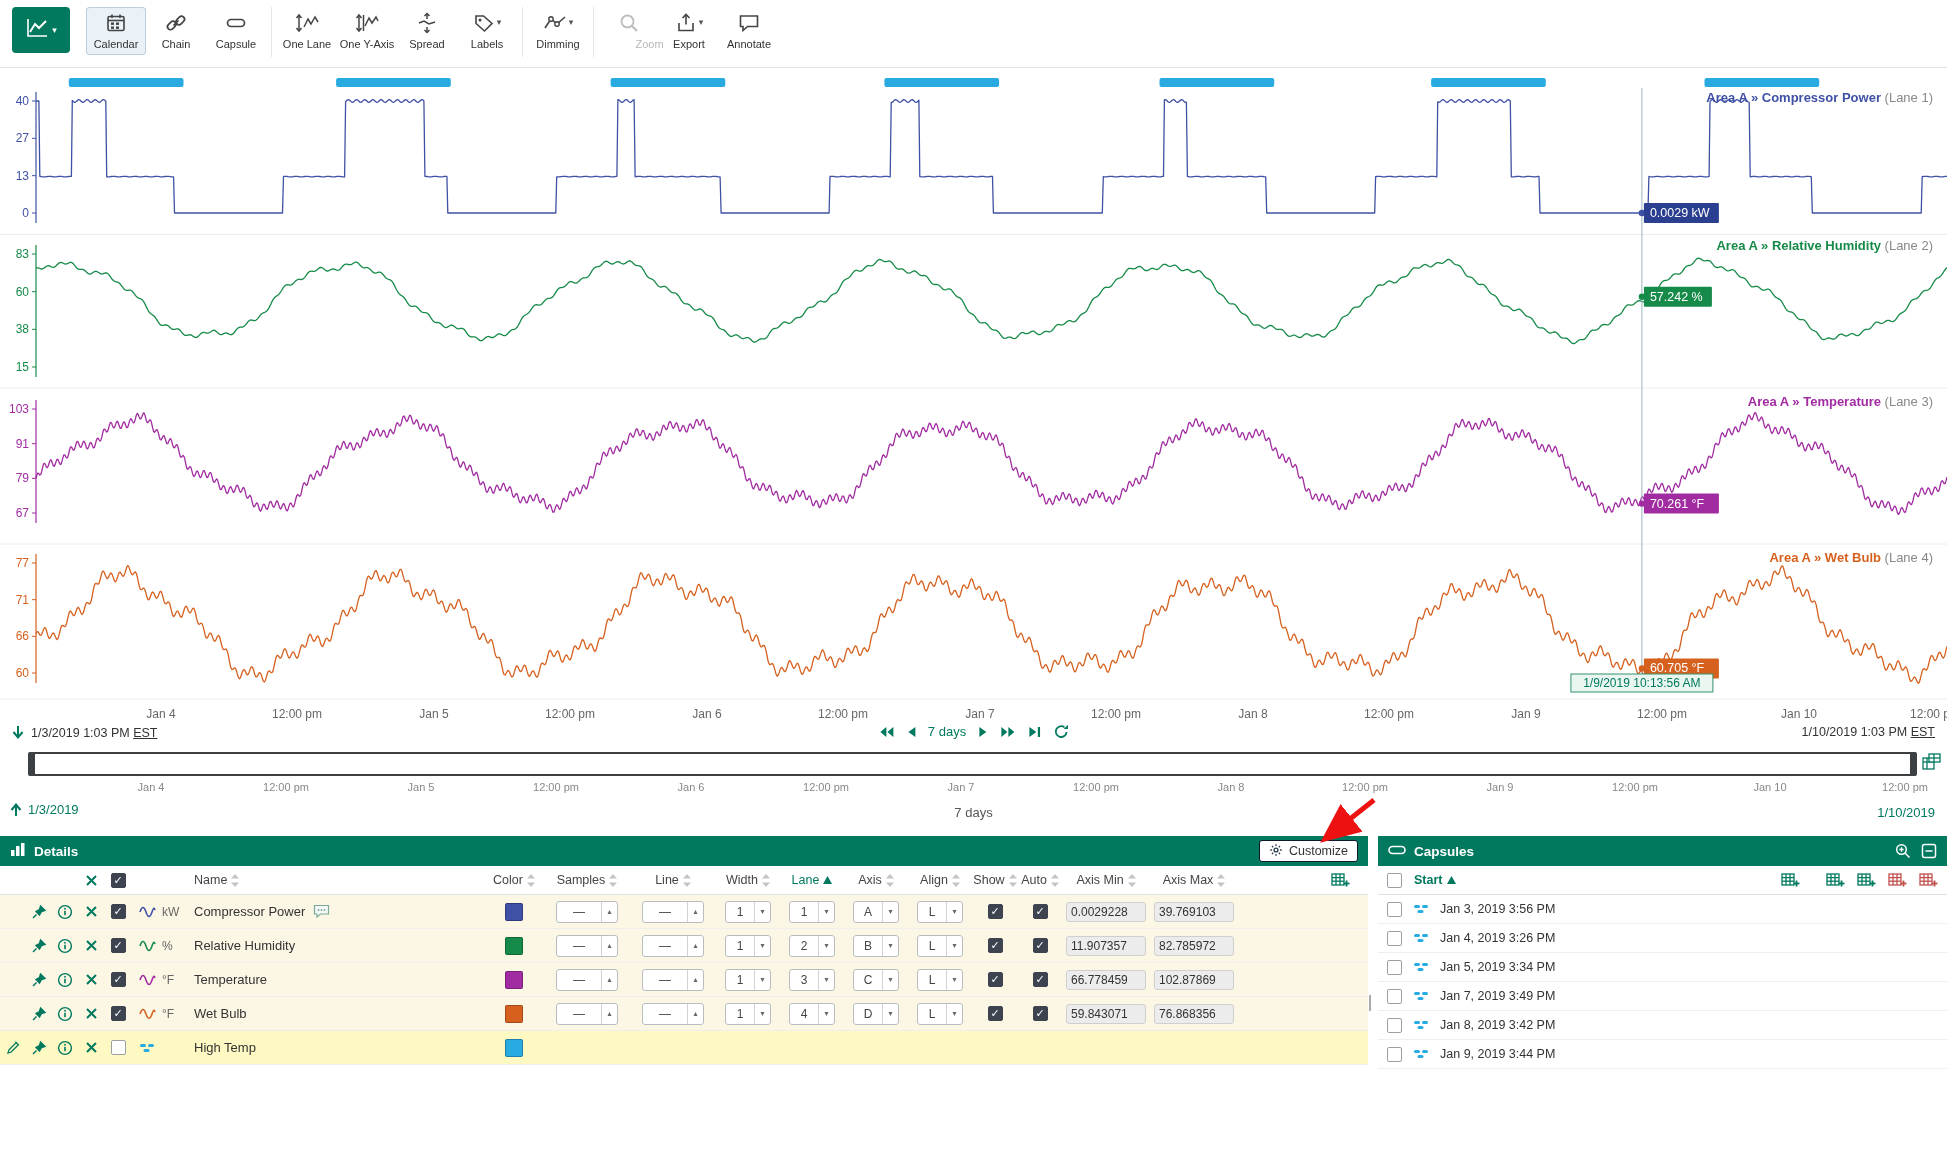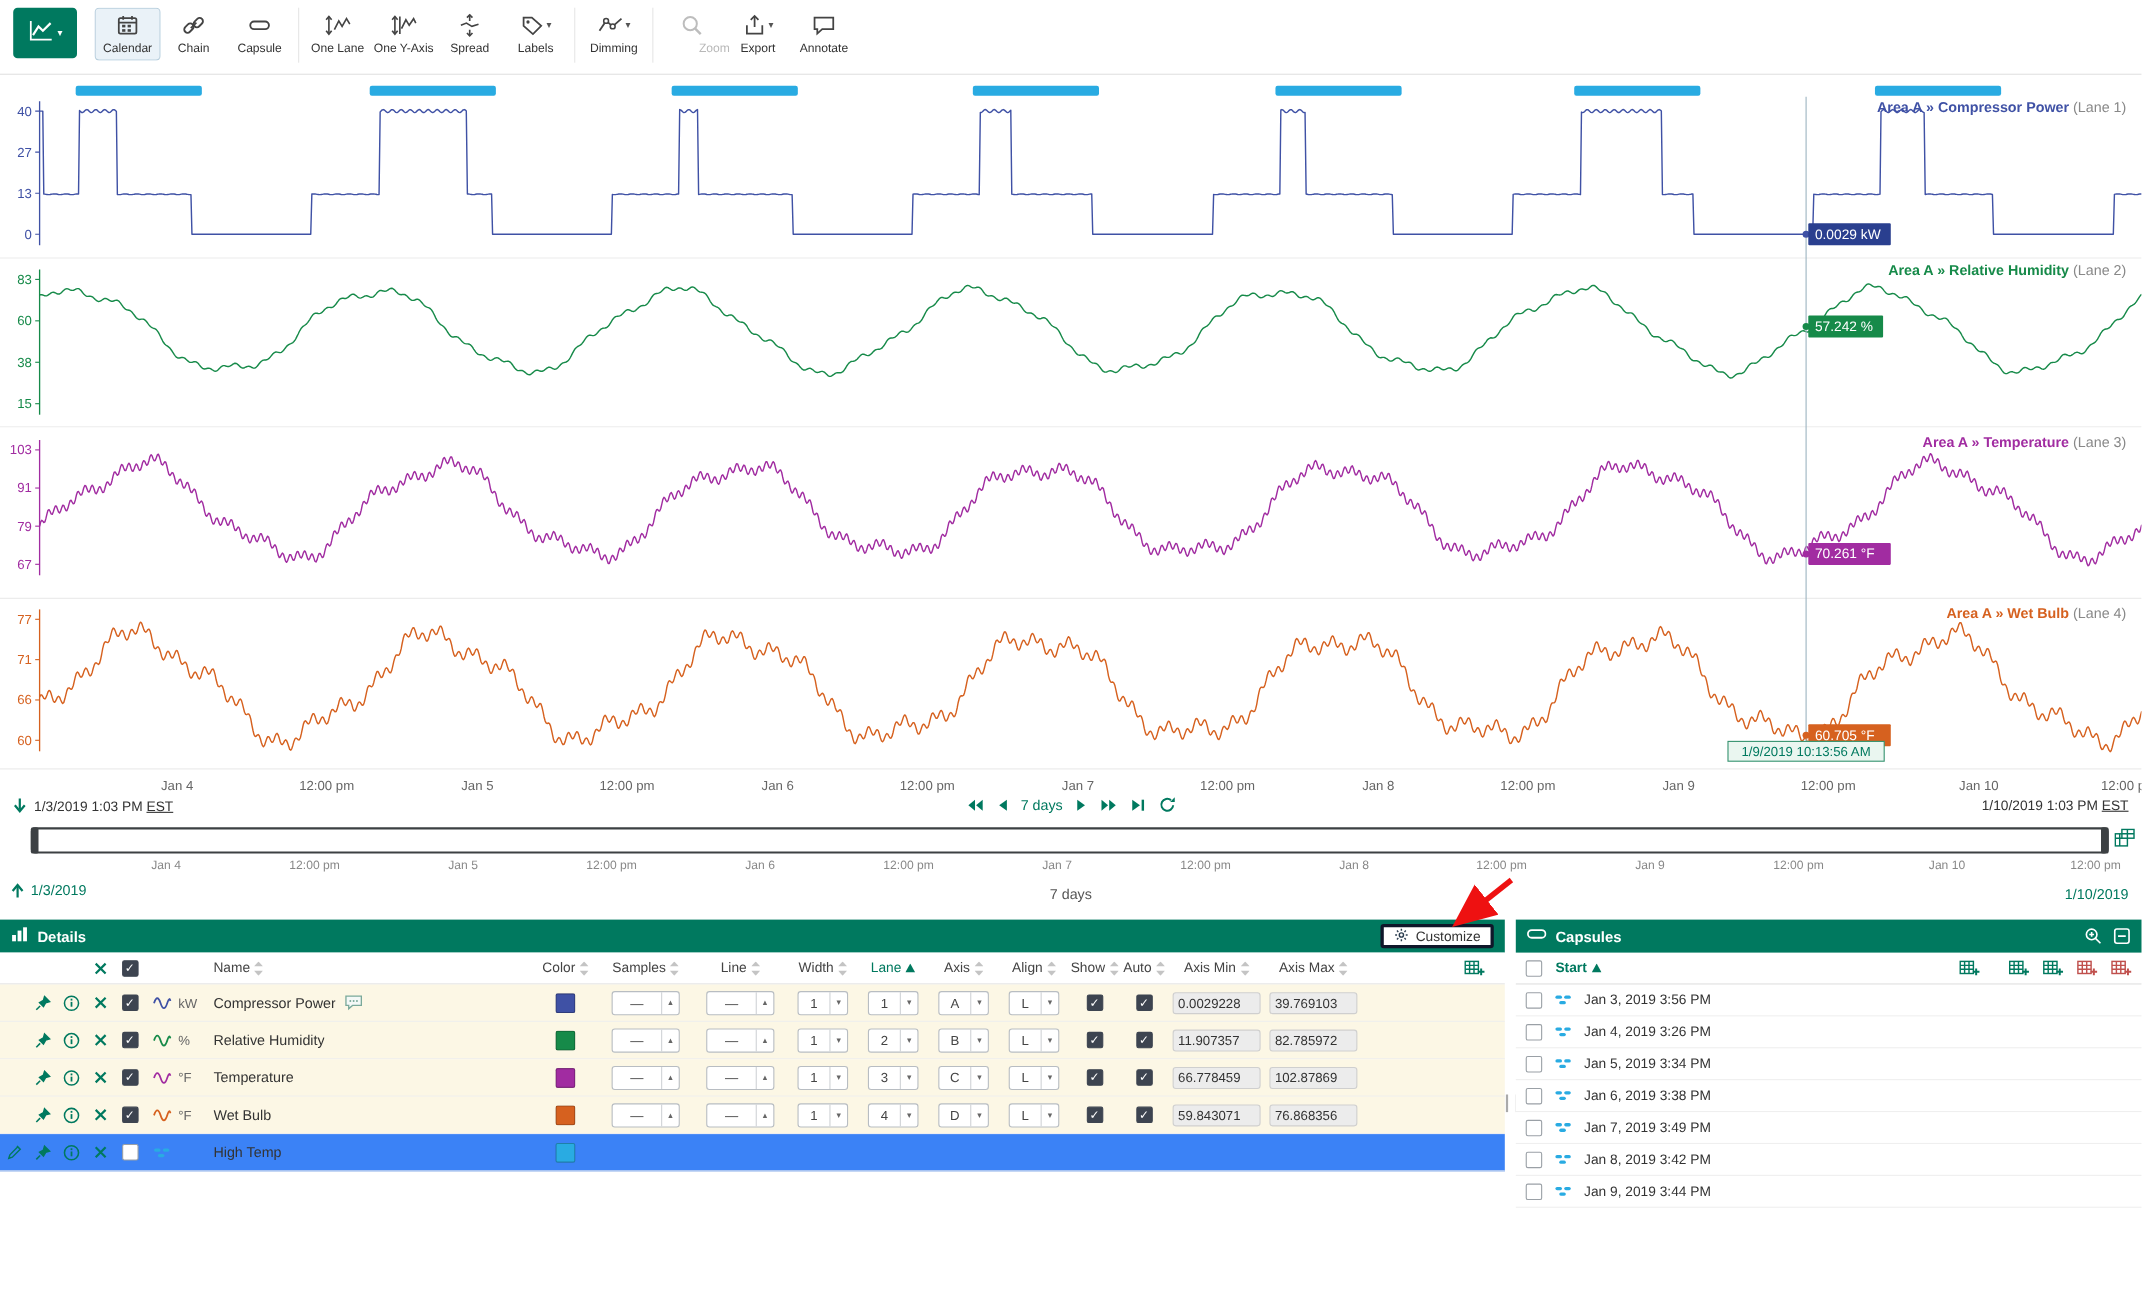--- a/index.html
+++ b/index.html
@@ -47,32 +47,32 @@
   .rr-center{position:absolute;left:50%;transform:translateX(-50%);top:5px;font-size:13px;color:#555;}
   .rr-right{position:absolute;right:12px;top:5px;}
   .green-date{color:#00795F;font-size:13px;cursor:pointer;}
 
   
   .details-panel{position:absolute;left:0;top:836px;width:1368px;bottom:0;background:#fff;}
   .capsules-panel{position:absolute;left:1378px;top:836px;right:0;bottom:0;background:#fff;}
   .panel-header{height:30px;background:#00795F;color:#fff;display:flex;align-items:center;
                 padding:0 10px;gap:8px;}
   .panel-title{font-size:13.5px;font-weight:bold;}
-  .customize-btn{margin-left:auto;background:#fff;border:3px solid #0f172a;border-radius:3px;height:22px;
+  .customize-btn{margin-left:auto;background:#fff;border:1px solid #0f172a;border-radius:3px;height:22px;
                  padding:0 9px;display:flex;align-items:center;gap:6px;font-size:12.5px;color:#333;
                  font-family:"Liberation Sans",sans-serif;cursor:pointer;}
   .ph-icons{margin-left:auto;display:flex;gap:10px;align-items:center;}
   .ph-icons span{cursor:pointer;display:inline-flex;}
 
   
   .dhead{display:flex;align-items:center;height:28px;border-bottom:1px solid #e0e0e0;
          font-size:12.5px;color:#444;background:#fff;}
   .drow{display:flex;align-items:center;height:33px;border-bottom:1px solid #eee;
         background:#fcf7e5;font-size:13px;color:#333;}
-  .drow.condition{background:#3b82f6;text-align:center;}
+  .drow.condition{background:#fef9c3;text-align:center;}
   .dc{display:inline-flex;align-items:center;justify-content:center;flex-shrink:0;height:100%;}
   .ce{width:26px}.cp{width:26px}.ci{width:26px}.cx{width:26px}.cc{width:28px}.ct{width:30px}
   .cu{width:30px;justify-content:flex-start;color:#666;font-size:12px;}
   .cn{width:290px;justify-content:flex-start;gap:8px;padding-left:2px;}
   .cco{width:60px}.cs{width:86px}.cl{width:86px}.cw{width:64px}.cla{width:64px}.cax{width:64px}
   .cal{width:64px}.csh{width:46px}.cau{width:44px}.cmin{width:88px}.cmax{width:88px}
   .hdr{font-weight:normal;gap:4px;cursor:pointer;}
   .sorted{color:#00795F;}
   .rowname{white-space:nowrap;overflow:hidden;}
   .swatch{width:16px;height:16px;border-radius:2px;border:1px solid rgba(0,0,0,.25);cursor:pointer;}
@@ -1119,59 +1119,46 @@
           <span class="cb"></span>
           <span class="icnbtn">
             <svg width="16" height="14" viewBox="0 0 16 14">
               <g fill="#29ABE2">
                 <rect x="1" y="3" width="6" height="3" rx="1.5"></rect>
                 <rect x="9" y="3" width="6" height="3" rx="1.5"></rect>
                 <rect x="4.5" y="8" width="6" height="3" rx="1.5"></rect>
               </g>
             </svg>
           </span>
-          <span>Jan 6, 2019 3:38 PM</span>
+          <span>Jan 7, 2019 3:49 PM</span>
         </div>
         <div class="cap-row">
           <span class="cb"></span>
           <span class="icnbtn">
             <svg width="16" height="14" viewBox="0 0 16 14">
               <g fill="#29ABE2">
                 <rect x="1" y="3" width="6" height="3" rx="1.5"></rect>
                 <rect x="9" y="3" width="6" height="3" rx="1.5"></rect>
                 <rect x="4.5" y="8" width="6" height="3" rx="1.5"></rect>
               </g>
             </svg>
           </span>
-          <span>Jan 7, 2019 3:49 PM</span>
+          <span>Jan 8, 2019 3:42 PM</span>
         </div>
         <div class="cap-row">
           <span class="cb"></span>
           <span class="icnbtn">
             <svg width="16" height="14" viewBox="0 0 16 14">
               <g fill="#29ABE2">
                 <rect x="1" y="3" width="6" height="3" rx="1.5"></rect>
                 <rect x="9" y="3" width="6" height="3" rx="1.5"></rect>
                 <rect x="4.5" y="8" width="6" height="3" rx="1.5"></rect>
               </g>
             </svg>
           </span>
-          <span>Jan 8, 2019 3:42 PM</span>
-        </div>
-        <div class="cap-row">
-          <span class="cb"></span>
-          <span class="icnbtn">
-            <svg width="16" height="14" viewBox="0 0 16 14">
-              <g fill="#29ABE2">
-                <rect x="1" y="3" width="6" height="3" rx="1.5"></rect>
-                <rect x="9" y="3" width="6" height="3" rx="1.5"></rect>
-                <rect x="4.5" y="8" width="6" height="3" rx="1.5"></rect>
-              </g>
-            </svg>
-          </span>
           <span>Jan 9, 2019 3:44 PM</span>
         </div>
       </div>
   </div>
 
   <svg class="red-arrow" width="92" height="62">
     <defs>
       <marker id="ah" markerWidth="9" markerHeight="9" refX="6.5" refY="3.5" orient="auto">
         <path d="M0,0 L8,3.5 L0,7 Z" fill="#ee1111"></path>
       </marker>

